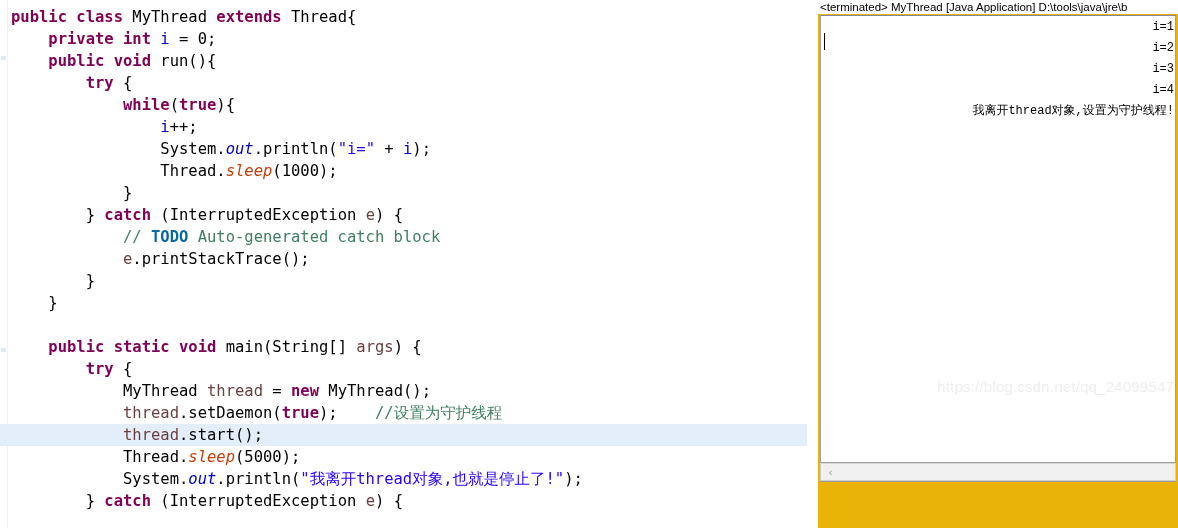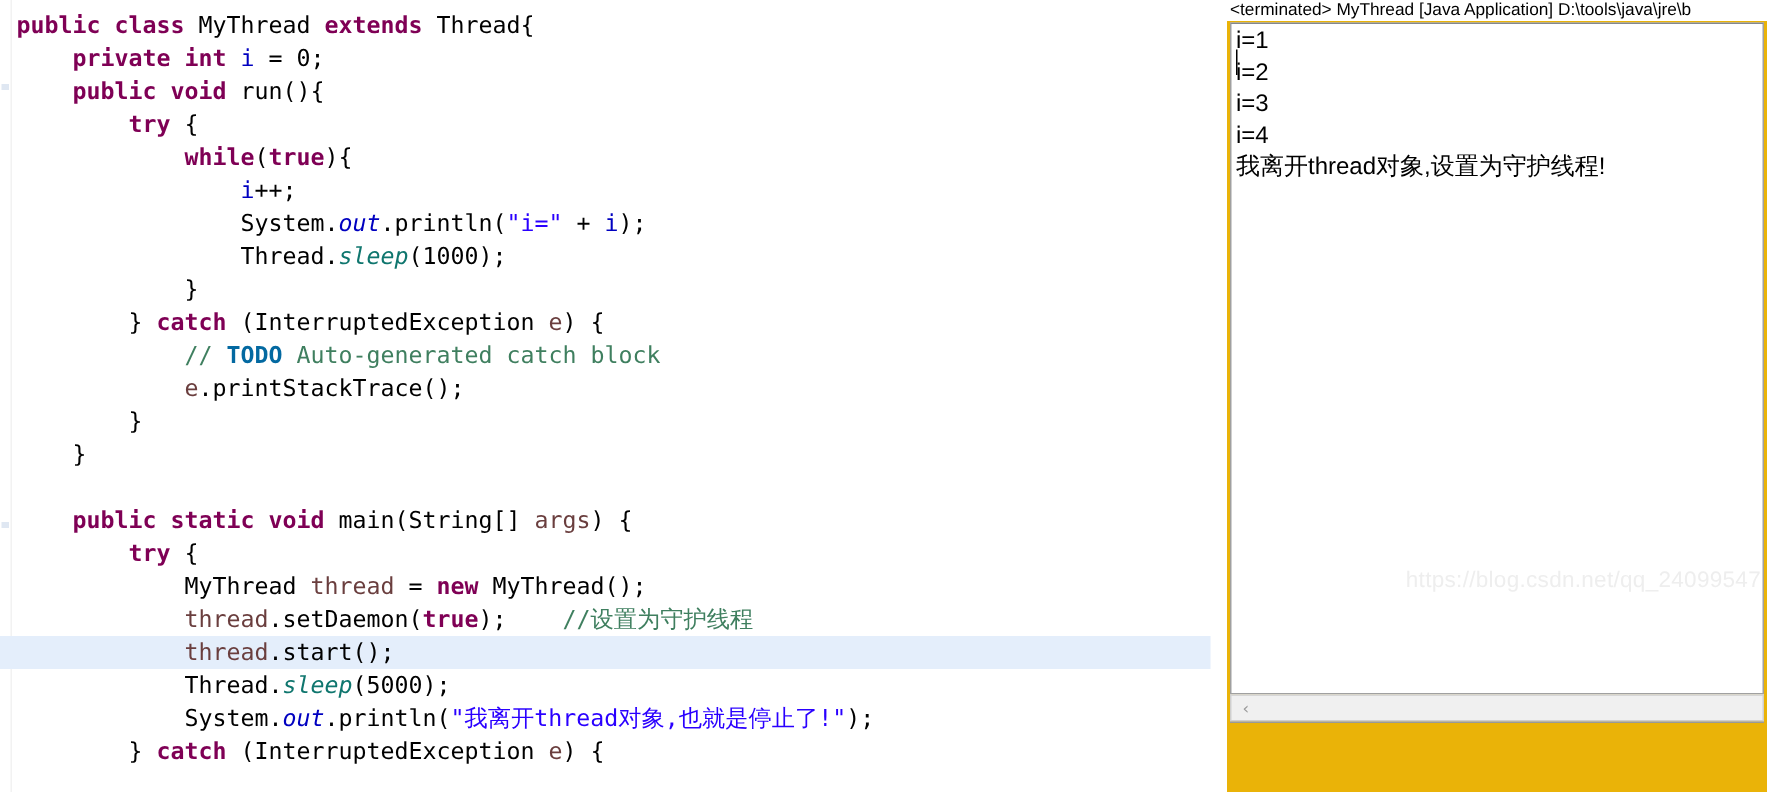--- a/index.html
+++ b/index.html
@@ -60,21 +60,21 @@
     margin-left: -11px;
     padding-left: 13px;
   }
 
   
   .kw   { color: #7f0055; font-weight: bold; }   
   .plain{ color: #000000; }
   .str  { color: #2a00ff; }                       
   .fld  { color: #0000c0; }                       
   .sfld { color: #0000c0; font-weight: normal; font-style: italic; } 
-  .smeth{ color: #0f766e; font-style: italic; }   
+  .smeth{ color: #c2410c; font-style: italic; }   
   .lvar { color: #6a3e3e; }                       
   .cmt  { color: #3f7f5f; }                       
   .todo { color: #0369a1; font-weight: bold; }    
 
   
   #console-pane {
     position: absolute;
     left: 818px; top: 0;
     width: 360px; height: 528px;
     background: #eab308;
@@ -98,25 +98,26 @@
     width: 356px; height: 448px;
     border: 1px solid #a0a0a0;
     border-top: 1px solid #828790;
     background: #ffffff;
     overflow: hidden;
   }
   #console-output {
     position: absolute;
     left: 3px; top: 1px;
     width: 350px;
-    font-family: Liberation Sans, sans-serif;
-    font-size: 16px;
+    font-family: Liberation Mono, monospace;
+    font-size: 12px;
     line-height: 21px;
     color: #000000;
     white-space: pre;
+    text-align: right;
   }
   .out-line { height: 21px; line-height: 21px; white-space: pre; }
   #console-caret {
     position: absolute;
     left: 3px; top: 17px;
     width: 1px; height: 17px;
     background: #000000;
   }
   #console-hscroll {
     position: absolute;

